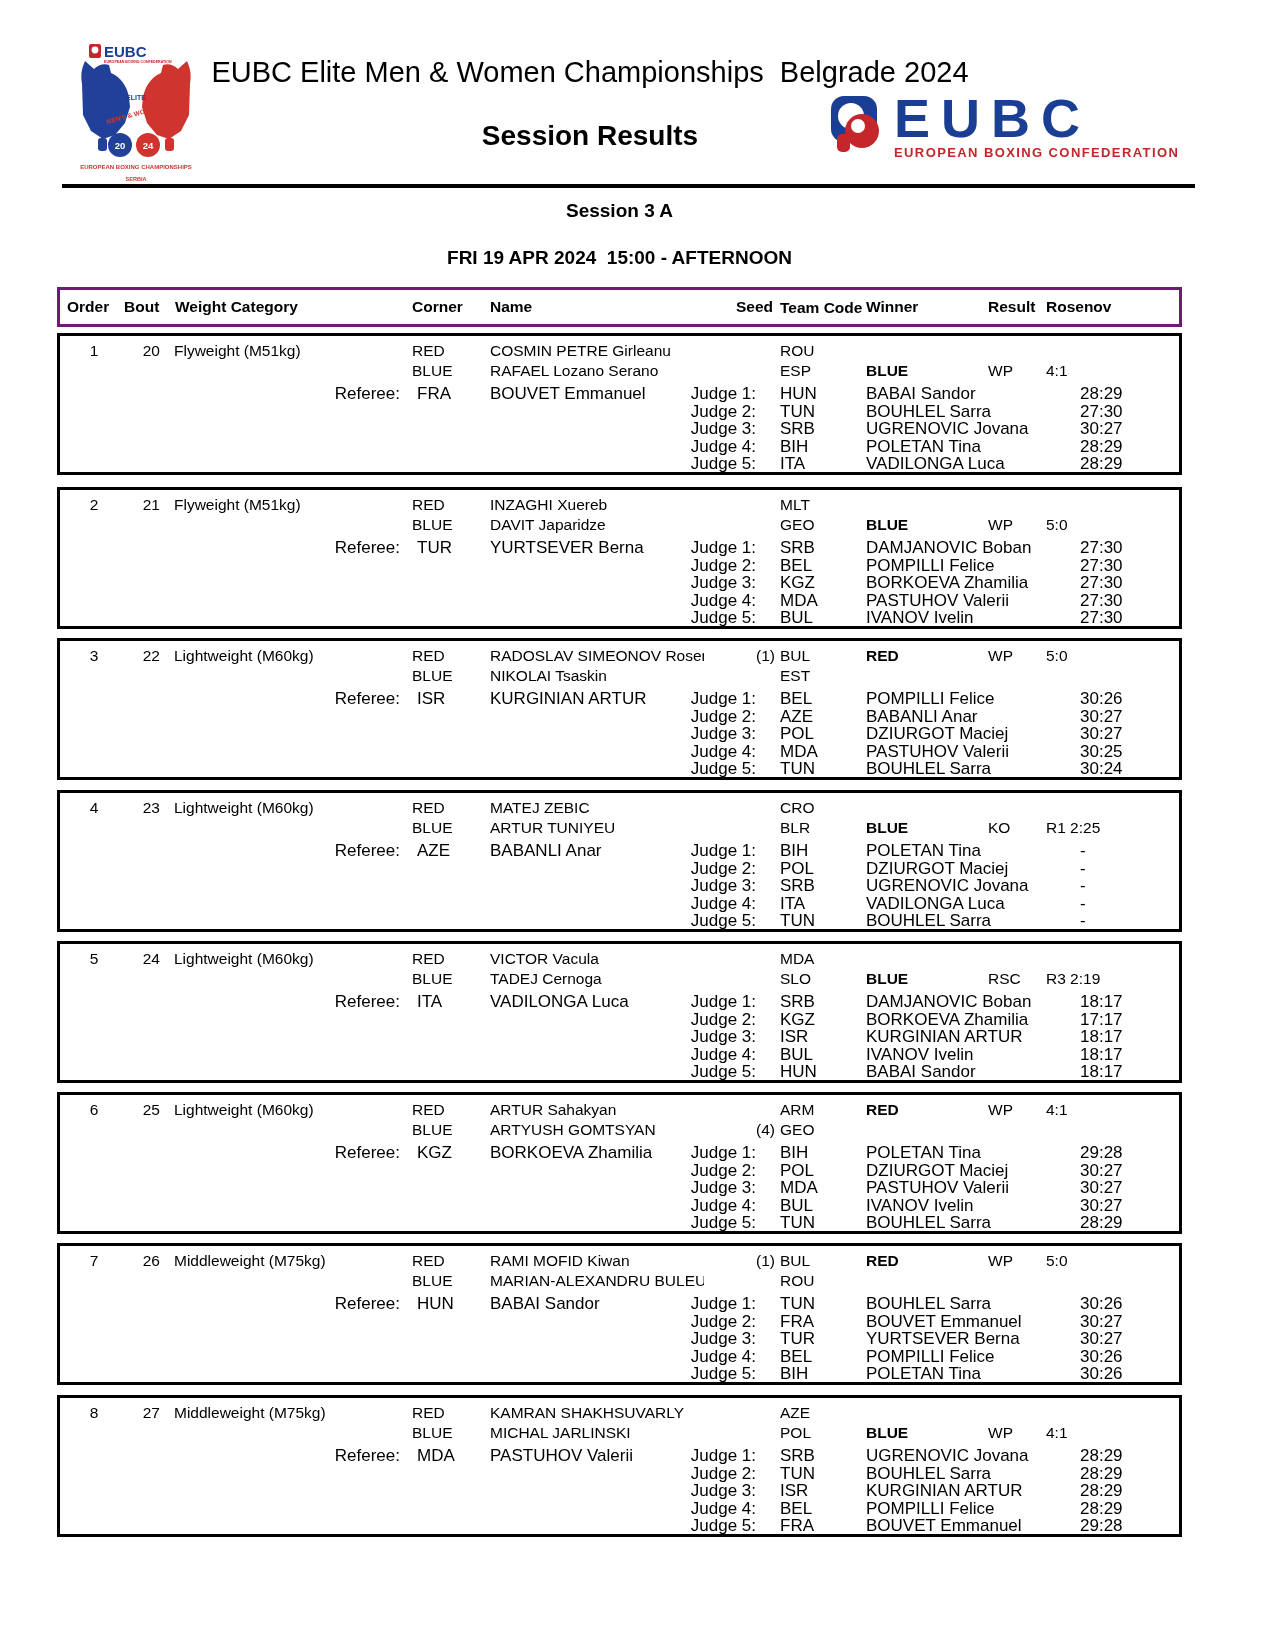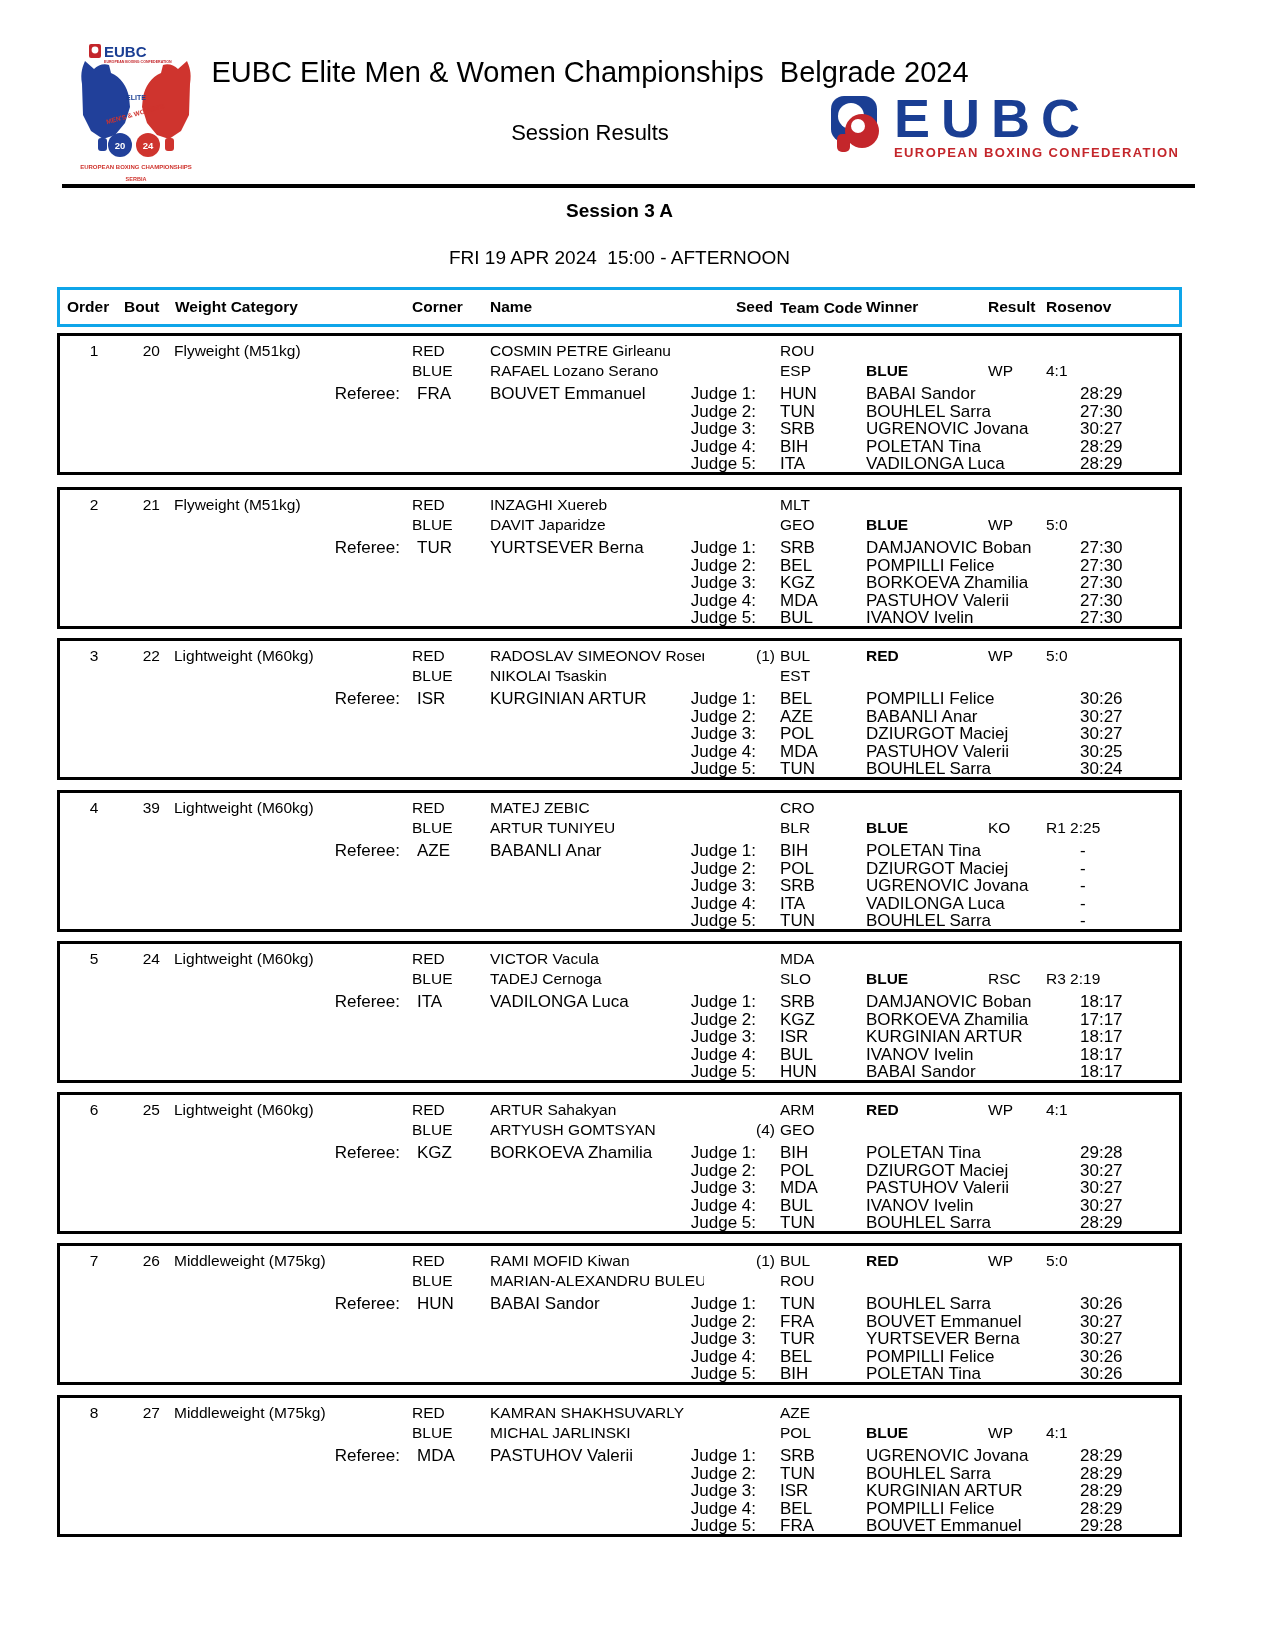--- a/index.html
+++ b/index.html
@@ -2,38 +2,38 @@
 <html><head>
 <meta charset="utf-8">
 <style>
   html,body{margin:0;padding:0;background:#e8e8e8}
   .page{position:relative;width:1275px;height:1650px;background:#fff;margin:0 auto;
         font-family:"Liberation Sans",sans-serif;color:#000;overflow:hidden}
   .abs{position:absolute}
 
   
   .doc-title{left:140px;top:56px;width:900px;text-align:center;font-size:29px;font-weight:normal;white-space:nowrap}
-  .doc-subtitle{left:140px;top:120px;width:900px;text-align:center;font-size:22px;font-weight:normal}
+  .doc-subtitle{left:140px;top:120px;width:900px;text-align:center;font-size:28px;font-weight:bold}
   .rule{left:62px;top:184px;width:1133px;height:4px;background:#000}
 
   .logo-left{left:70px;top:40px;width:132px;height:144px}
   .logo-left text{font-family:"Liberation Sans",sans-serif;font-weight:bold}
 
   .logo-right{left:828px;top:94px;width:340px;height:78px;display:flex;align-items:flex-start}
   .glove-icon{width:58px;height:62px;margin-right:8px;flex:0 0 auto}
   .eubc-stack{display:flex;flex-direction:column}
   .eubc-big{font-size:54px;font-weight:bold;color:#1a3e93;letter-spacing:11px;line-height:48px;white-space:nowrap}
   .eubc-caption{font-size:13px;font-weight:bold;color:#c4262b;letter-spacing:1.4px;margin-top:3px;white-space:nowrap}
 
   
   .session-name{left:57px;top:200px;width:1125px;text-align:center;font-size:19px;font-weight:bold}
-  .session-datetime{left:57px;top:247px;width:1125px;text-align:center;font-size:19px;font-weight:normal}
+  .session-datetime{left:57px;top:247px;width:1125px;text-align:center;font-size:19px;font-weight:bold}
 
   
-  .thead{left:57px;top:287px;width:1125px;height:40px;border:3px solid #0ea5e9;box-sizing:border-box}
+  .thead{left:57px;top:287px;width:1125px;height:40px;border:3px solid #701a75;box-sizing:border-box}
   .thead span{position:absolute;font-weight:bold;font-size:15.5px;line-height:34px;white-space:nowrap}
   .h-order{left:7px}.h-bout{left:64px}.h-weight{left:115px}.h-corner{left:352px}.h-name{left:430px}
   .h-seed{left:650px;width:63px;text-align:right}
   .h-team{left:720px;line-height:16px;top:1px;white-space:pre-line}
   .h-winner{left:806px}.h-result{left:928px}.h-decision{left:986px}
 
   
   .bout-box{position:absolute;left:57px;width:1125px;height:142px;border:3px solid #000;box-sizing:border-box;background:#fff}
   .row{position:absolute;left:0;width:1119px;height:20px}
   .row span{position:absolute;white-space:nowrap}
@@ -298,21 +298,21 @@
       <span class="c-jlabel">Judge 5:</span>
       <span class="c-jcountry">TUN</span>
       <span class="c-jname">BOUHLEL Sarra</span>
       <span class="c-jscore">30:24</span>
     </div>
   </section>
 
   <section class="bout-box" style="top: 790px;">
     <div class="row main row-red">
       <span class="c-order">4</span>
-      <span class="c-bout">39</span>
+      <span class="c-bout">23</span>
       <span class="c-weight">Lightweight (M60kg)</span>
       <span class="c-corner">RED</span>
       <span class="c-name">MATEJ ZEBIC</span>
       <span class="c-seed"></span>
       <span class="c-team">CRO</span>
       <span class="c-winner"></span>
       <span class="c-result"></span>
       <span class="c-decision"></span>
     </div>
     <div class="row main row-blue">

